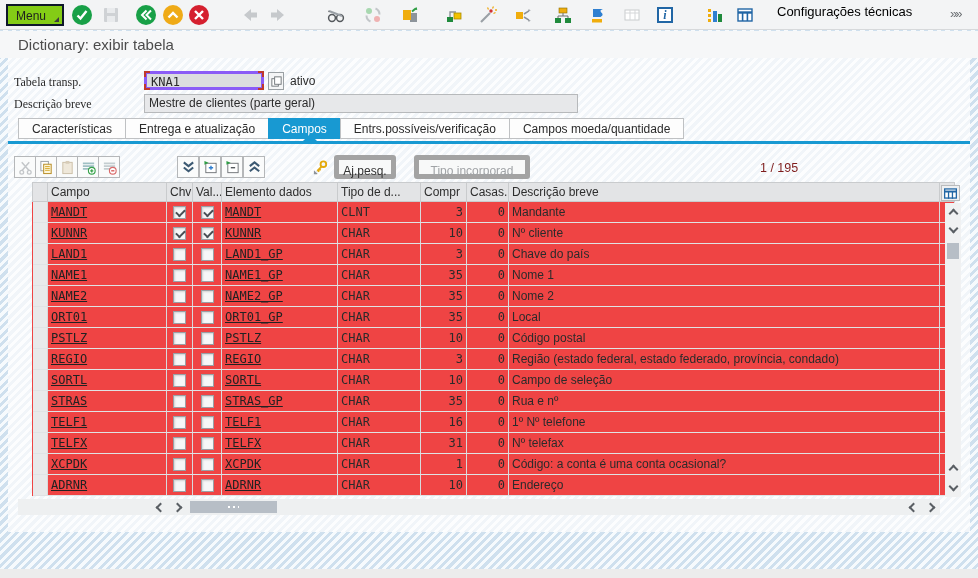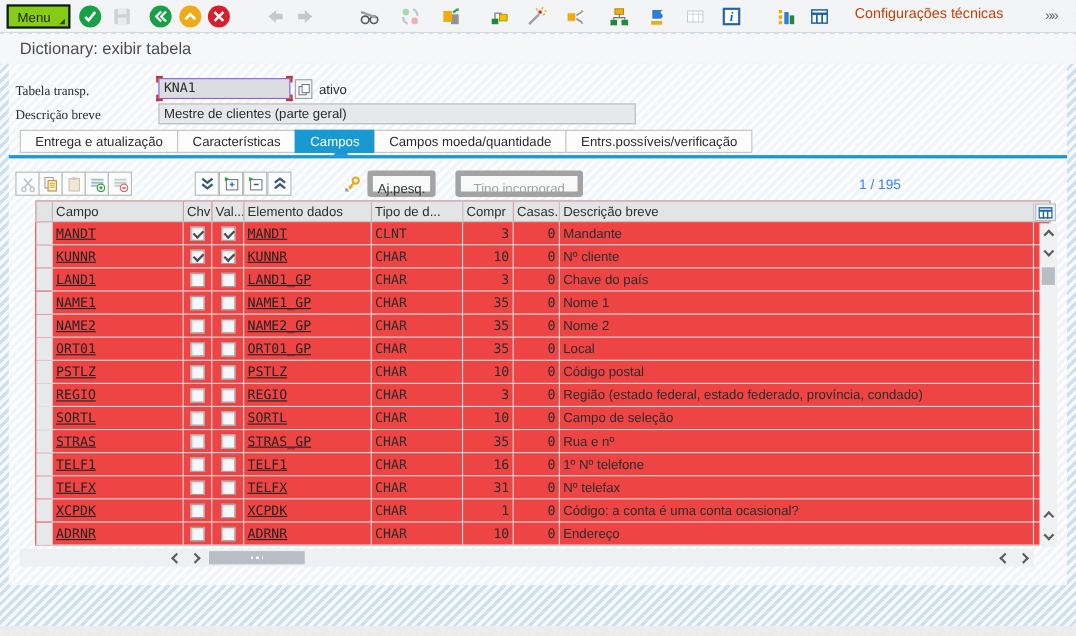--- a/index.html
+++ b/index.html
@@ -19,21 +19,21 @@
   .menu-box {
     position:absolute; left:6px; top:4px; width:58px; height:22px;
     background:#84cc16; border:2px solid #0f172a; font-size:12px;
     line-height:20px; padding-left:8px; color:#1f1f1f; cursor:default;
   }
   .menu-box .corner{
     position:absolute; right:3px; bottom:2px; width:0; height:0;
     border-left:5px solid transparent; border-bottom:5px solid #3c3c3c;
   }
   .ticon { position:absolute; top:4px; width:22px; height:22px; display:flex; align-items:center; justify-content:center; }
-  .tlabel { position:absolute; top:4px; font-size:13px; color:#c2410c; }
+  .tlabel { position:absolute; top:4px; font-size:13px; color:#000000; }
   .overflow-chev { position:absolute; top:6px; font-size:13px; color:#6b6f73; letter-spacing:-2px; }
   .info-box{ width:16px;height:16px;border:2px solid #2166a5;background:#fff;color:#2166a5;
     font-family:"Liberation Serif",serif;font-style:italic;font-weight:bold;font-size:12px;
     display:flex;align-items:center;justify-content:center;}
   
   .titlebar {
     position:absolute; left:0; top:31px; width:978px; height:27px;
     background:#f6f7f8; font-size:15px; color:#4c4c4c; line-height:27px; padding-left:18px;
   }
   
@@ -41,21 +41,21 @@
     position:absolute; left:8px; top:58px; width:962px; height:474px;
     background: repeating-linear-gradient(135deg,#fcfdfe 0 3px,#f1f5f9 3px 6px);
   }
   .footer-strip{ position:absolute; left:0; bottom:0; width:978px; height:9px; background:#ececec; }
   
   .fld-label { position:absolute; font-size:12px; color:#2b2b2b;font-family:Liberation Serif, serif; }
   .fld-input {
     position:absolute; height:19px; font-family:"DejaVu Sans Mono",monospace;
     font-size:12px; line-height:17px; padding-left:4px;
   }
-  .inp-table { left:144px; top:71px; width:120px; background:#dcdddf; border:1px solid #8b5cf6; }
+  .inp-table { left:144px; top:71px; width:120px; background:#dcdddf; border:3px solid #8b5cf6; }
   .inp-desc  { left:144px; top:94px; width:434px; background:#e7e8ea; border:1px solid #b7b9bb;
                font-family:"Liberation Sans",sans-serif; }
   .fc { position:absolute; width:6px; height:6px; }
   .fc-tl{ left:-3px; top:-3px;  border-left:2px solid #c0392b; border-top:2px solid #c0392b; }
   .fc-tr{ right:-3px; top:-3px; border-right:2px solid #c0392b; border-top:2px solid #c0392b; }
   .fc-bl{ left:-3px; bottom:-3px; border-left:2px solid #c0392b; border-bottom:2px solid #c0392b; }
   .fc-br{ right:-3px; bottom:-3px; border-right:2px solid #c0392b; border-bottom:2px solid #c0392b; }
   .help-btn{ position:absolute; left:268px; top:72px; width:16px; height:18px;
     background:#f4f5f6; border:1px solid #9aa0a4; display:flex;align-items:center;justify-content:center; }
   .status-txt{ position:absolute; left:290px; top:74px; font-size:12px; }
@@ -74,21 +74,21 @@
   .tc-btn {
     position:absolute; top:156px; width:22px; height:22px; background:#fafbfb;
     border:1px solid #b5b7b9; display:flex; align-items:center; justify-content:center;
   }
   .tc-free { position:absolute; top:158px; width:18px; height:18px; display:flex; align-items:center; justify-content:center; }
   .push-btn {
     position:absolute; top:155px; height:24px; background:#f8f9f9; border:5px solid #a3a3a3;
     border-radius:3px; font-size:12px; color:#333; text-align:center; line-height:22px;
   }
   .push-btn.disabled { color:#a0a3a6; }
-  .row-counter { position:absolute; left:760px; top:161px; width:80px; font-size:12.5px; color:#3b82f6; text-align:center;}
+  .row-counter { position:absolute; left:760px; top:161px; width:80px; font-size:12.5px; color:#7f1d1d; }
   
   table.grid { position:absolute; left:32px; top:182px; width:922px; border-collapse:collapse; table-layout:fixed;
     background:#ef4444; }
   table.grid th {
     background:#e3e4e6; border:1px solid #c9cbcd; font-size:12px; font-weight:normal; color:#2e2e2e;
     text-align:left; padding:1px 3px; height:19px; overflow:hidden; white-space:nowrap;
   }
   table.grid td {
     border-right:1px solid #d8dadc; border-bottom:1px solid #e0e2e4; height:21px;
     font-size:12px; padding:0 3px; overflow:hidden; white-space:nowrap; vertical-align:middle;
@@ -277,25 +277,25 @@
       <rect x="2" y="4" width="7" height="8" fill="#fff" stroke="#6f7478"></rect>
       <rect x="5" y="2" width="7" height="8" fill="#fff" stroke="#6f7478"></rect>
     </svg>
 </span>
 <span class="status-txt">ativo</span>
 
 <span class="fld-label" style="left:14px; top:97px">Descrição breve</span>
 <div class="fld-input inp-desc">Mestre de clientes (parte geral)</div>
 
 <div class="tabs">
+  <div class="tab">Características</div>
   <div class="tab">Entrega e atualização</div>
-  <div class="tab">Características</div>
   <div class="tab active">Campos</div>
+  <div class="tab">Entrs.possíveis/verificação</div>
   <div class="tab">Campos moeda/quantidade</div>
-  <div class="tab">Entrs.possíveis/verificação</div>
 </div>
 <div class="tab-line"></div>
 <div class="tab-caret"></div>
 
 <span class="tc-btn" style="left:14px">
   <svg width="15" height="15" viewBox="0 0 16 16">
       <path d="M4 2.5l8 9M12 2.5l-8 9" stroke="#c3c6c9" stroke-width="1.6"></path>
       <circle cx="4" cy="13" r="2" fill="none" stroke="#c3c6c9" stroke-width="1.4"></circle>
       <circle cx="12" cy="13" r="2" fill="none" stroke="#c3c6c9" stroke-width="1.4"></circle>
     </svg>

